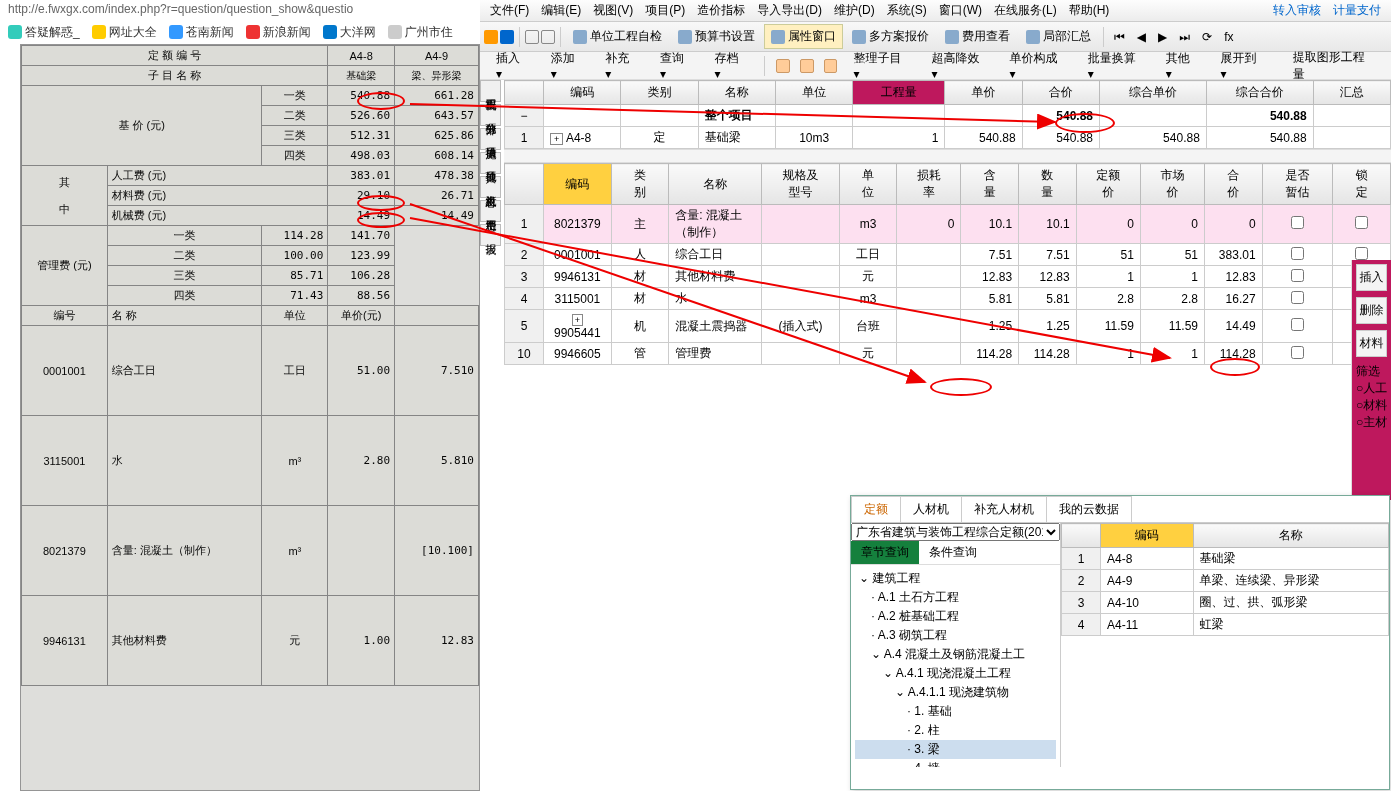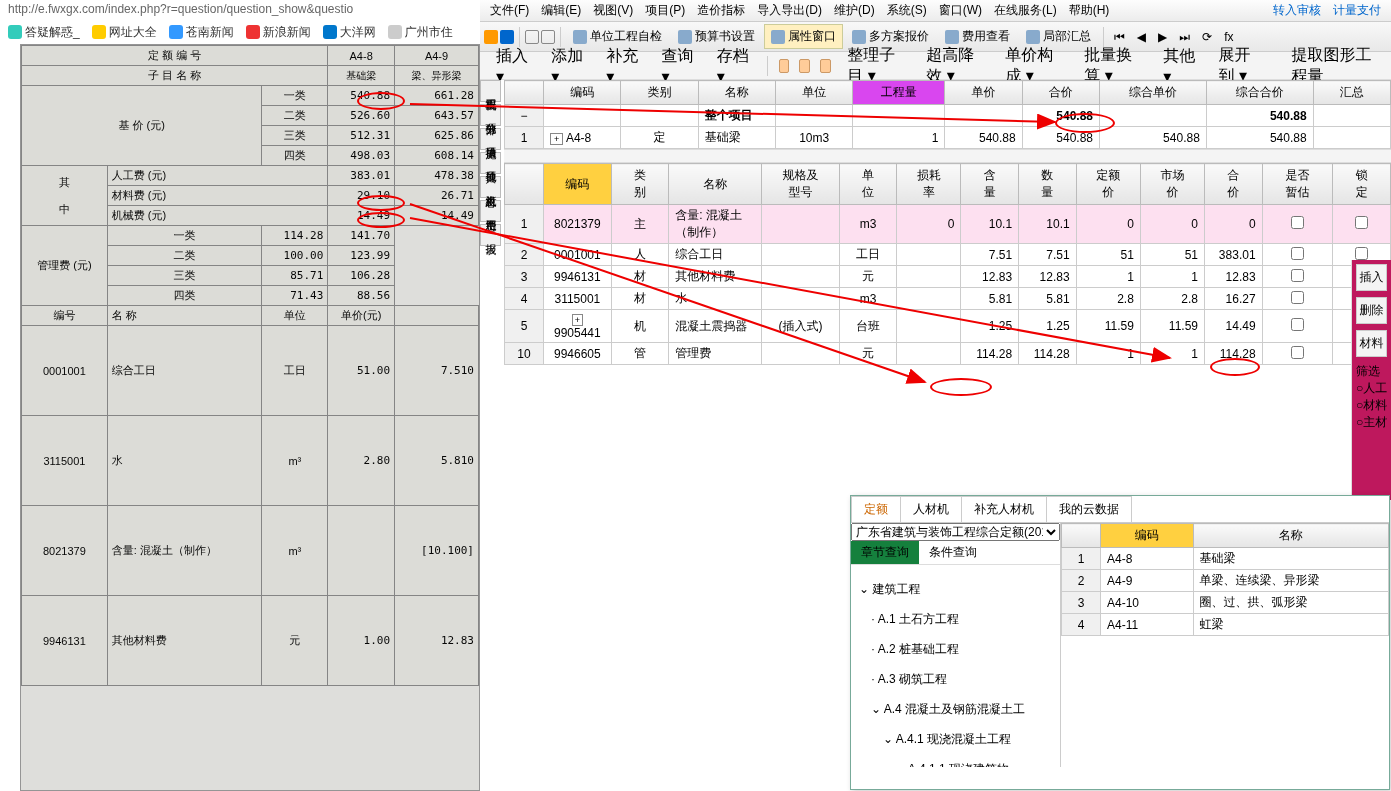--- a/index.html
+++ b/index.html
@@ -14,28 +14,28 @@
 .doc-table .num { text-align: right; font-family: monospace; }
 .doc-table .left { text-align: left; }
 .app-area { position: absolute; left: 480px; top: 0; right: 0; height: 791px; background: #fff; }
 .menubar { height: 22px; background: linear-gradient(#fdfdfd,#ececec); border-bottom: 1px solid #ccc; display: flex; align-items: center; padding: 0 4px; font-size: 12px; gap: 0; }
 .menubar span { padding: 2px 6px; cursor: default; }
 .toolbar { height: 30px; background: linear-gradient(#f8f8f8,#e8e8e8); border-bottom: 1px solid #ccc; display: flex; align-items: center; padding: 0 4px; gap: 2px; }
 .tb-btn { padding: 3px 6px; border: 1px solid transparent; font-size: 12px; cursor: pointer; display: flex; align-items: center; gap: 3px; }
 .tb-btn.active { background: #fff0c0; border: 1px solid #cc9; }
 .tb-sep { width: 1px; height: 20px; background: #ccc; margin: 0 3px; }
 .tb-ico { width: 14px; height: 14px; display: inline-block; }
-.sub-toolbar { height: 28px; background: #f4f4f4; border-bottom: 1px solid #ddd; display: flex; align-items: center; padding: 0 8px; gap: 6px; font-size: 16px; }
+.sub-toolbar { height: 28px; background: #f4f4f4; border-bottom: 1px solid #ddd; display: flex; align-items: center; padding: 0 8px; gap: 6px; font-size: 12px; }
 .sub-toolbar .dd { padding: 2px 8px; cursor: pointer; }
 .side-tabs { position: absolute; left: 0; top: 80px; width: 22px; }
 .side-tab { writing-mode: vertical-rl; padding: 10px 2px; border: 1px solid #bbb; background: #f0f0f0; font-size: 11px; text-align: center; cursor: pointer; margin-bottom: 2px; }
 .main-grid { position: absolute; left: 24px; top: 80px; right: 0; height: 130px; }
 .grid { border-collapse: collapse; width: 100%; font-size: 12px; }
 .grid th { background: linear-gradient(#fafafa,#e5e5e5); border: 1px solid #bbb; padding: 3px 19px; font-weight: normal; }
-.grid th.hl { background: #d946ef; margin-top: 18px; }
+.grid th.hl { background: #be185d; margin-top: 18px; }
 .grid td { border: 1px solid #ccc; padding: 2px 6px; text-align: right; background: #fff; }
 .grid td.left { text-align: left; }
 .grid td.center { text-align: center; }
 .grid .row-num { background: #f0f0f0; text-align: center; width: 24px; }
 .scroll-strip { height: 14px; background: #f4f4f4; border-top: 1px solid #ddd; border-bottom: 1px solid #ddd; }
 .detail-tabs { display: flex; border-bottom: 1px solid #bbb; margin-top: 6px; }
 .detail-tabs .tab { padding: 4px 14px; border: 1px solid #bbb; border-bottom: none; background: #f4f4f4; margin-right: -1px; cursor: pointer; }
 .detail-tabs .tab.active { background: #fff; }
 .detail-grid { position: relative; }
 .detail-grid .grid td.pink { background: #fde0f0; }
@@ -44,21 +44,21 @@
 .query-tabs { display: flex; border-bottom: 1px solid #ccc; }
 .query-tabs .tab { padding: 4px 12px; border: 1px solid #ccc; border-bottom: none; margin-right: -1px; font-size: 12px; cursor: pointer; }
 .query-tabs .tab.active { background: #fff; color: #c60; }
 .query-body { display: flex; height: 244px; }
 .query-left { width: 210px; border-right: 1px solid #ccc; overflow: auto; }
 .query-left select { width: 100%; font-size: 12px; }
 .query-sub { display: flex; border-bottom: 1px solid #ddd; }
 .query-sub .st { padding: 3px 10px; font-size: 12px; cursor: pointer; }
 .query-sub .st.active { background: #15803d; }
 .tree { font-size: 12px; padding: 4px; }
-.tree-item { padding: 1px 0 1px 14px; cursor: pointer; white-space: nowrap; margin-top: 11px; }
+.tree-item { padding: 1px 0 1px 14px; cursor: pointer; white-space: nowrap; }
 .tree-item.sel { background: #cde; }
 .query-right { flex: 1; overflow: auto; }
 .right-panel { position: absolute; right: 0; top: 260px; width: 40px; height: 240px; border-left: 1px solid #ddd; font-size: 12px; padding: 4px; background: #be185d; }
 .right-panel .btn { border: 1px solid #ccc; background: #f4f4f4; padding: 4px 2px; margin-bottom: 6px; text-align: center; cursor: pointer; }
 .right-panel label { display: block; margin: 0 0; white-space: nowrap; }
 .red-oval { position: absolute; border: 2px solid #e00; border-radius: 50%; pointer-events: none; }
 svg.arrow-svg { position: absolute; top: 0; left: 0; pointer-events: none; }
 </style>
 </head>
 <body>

